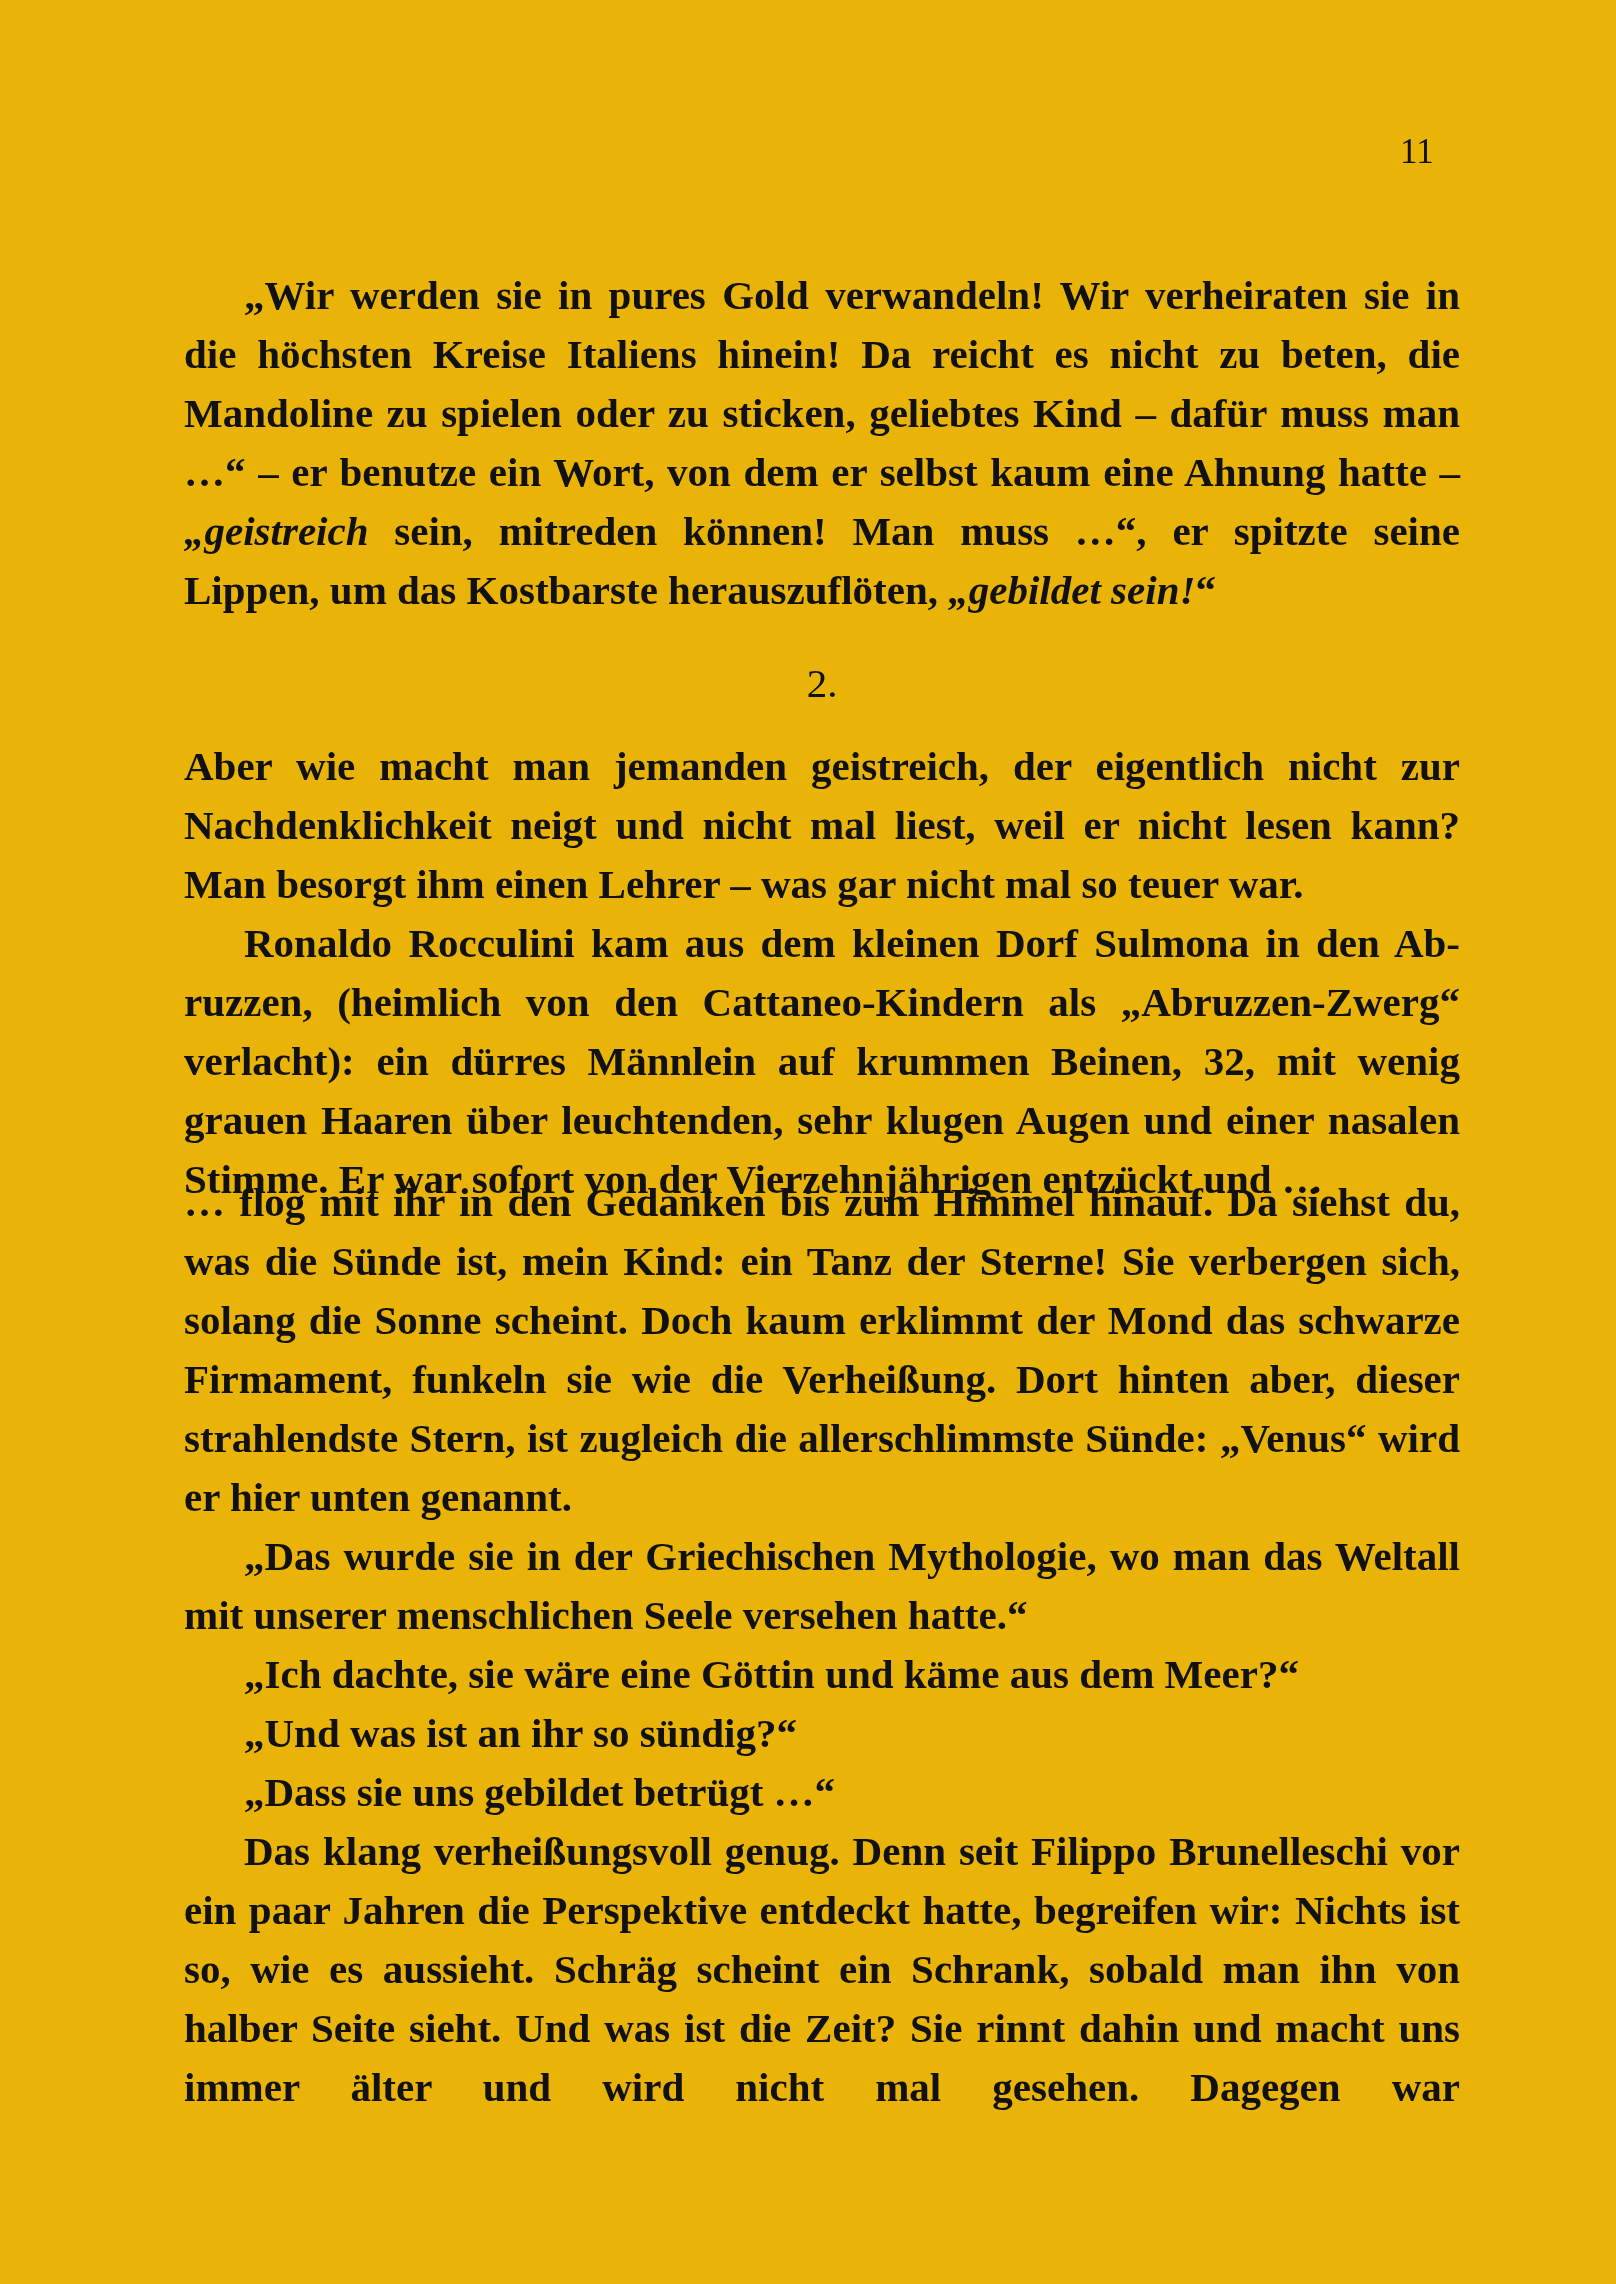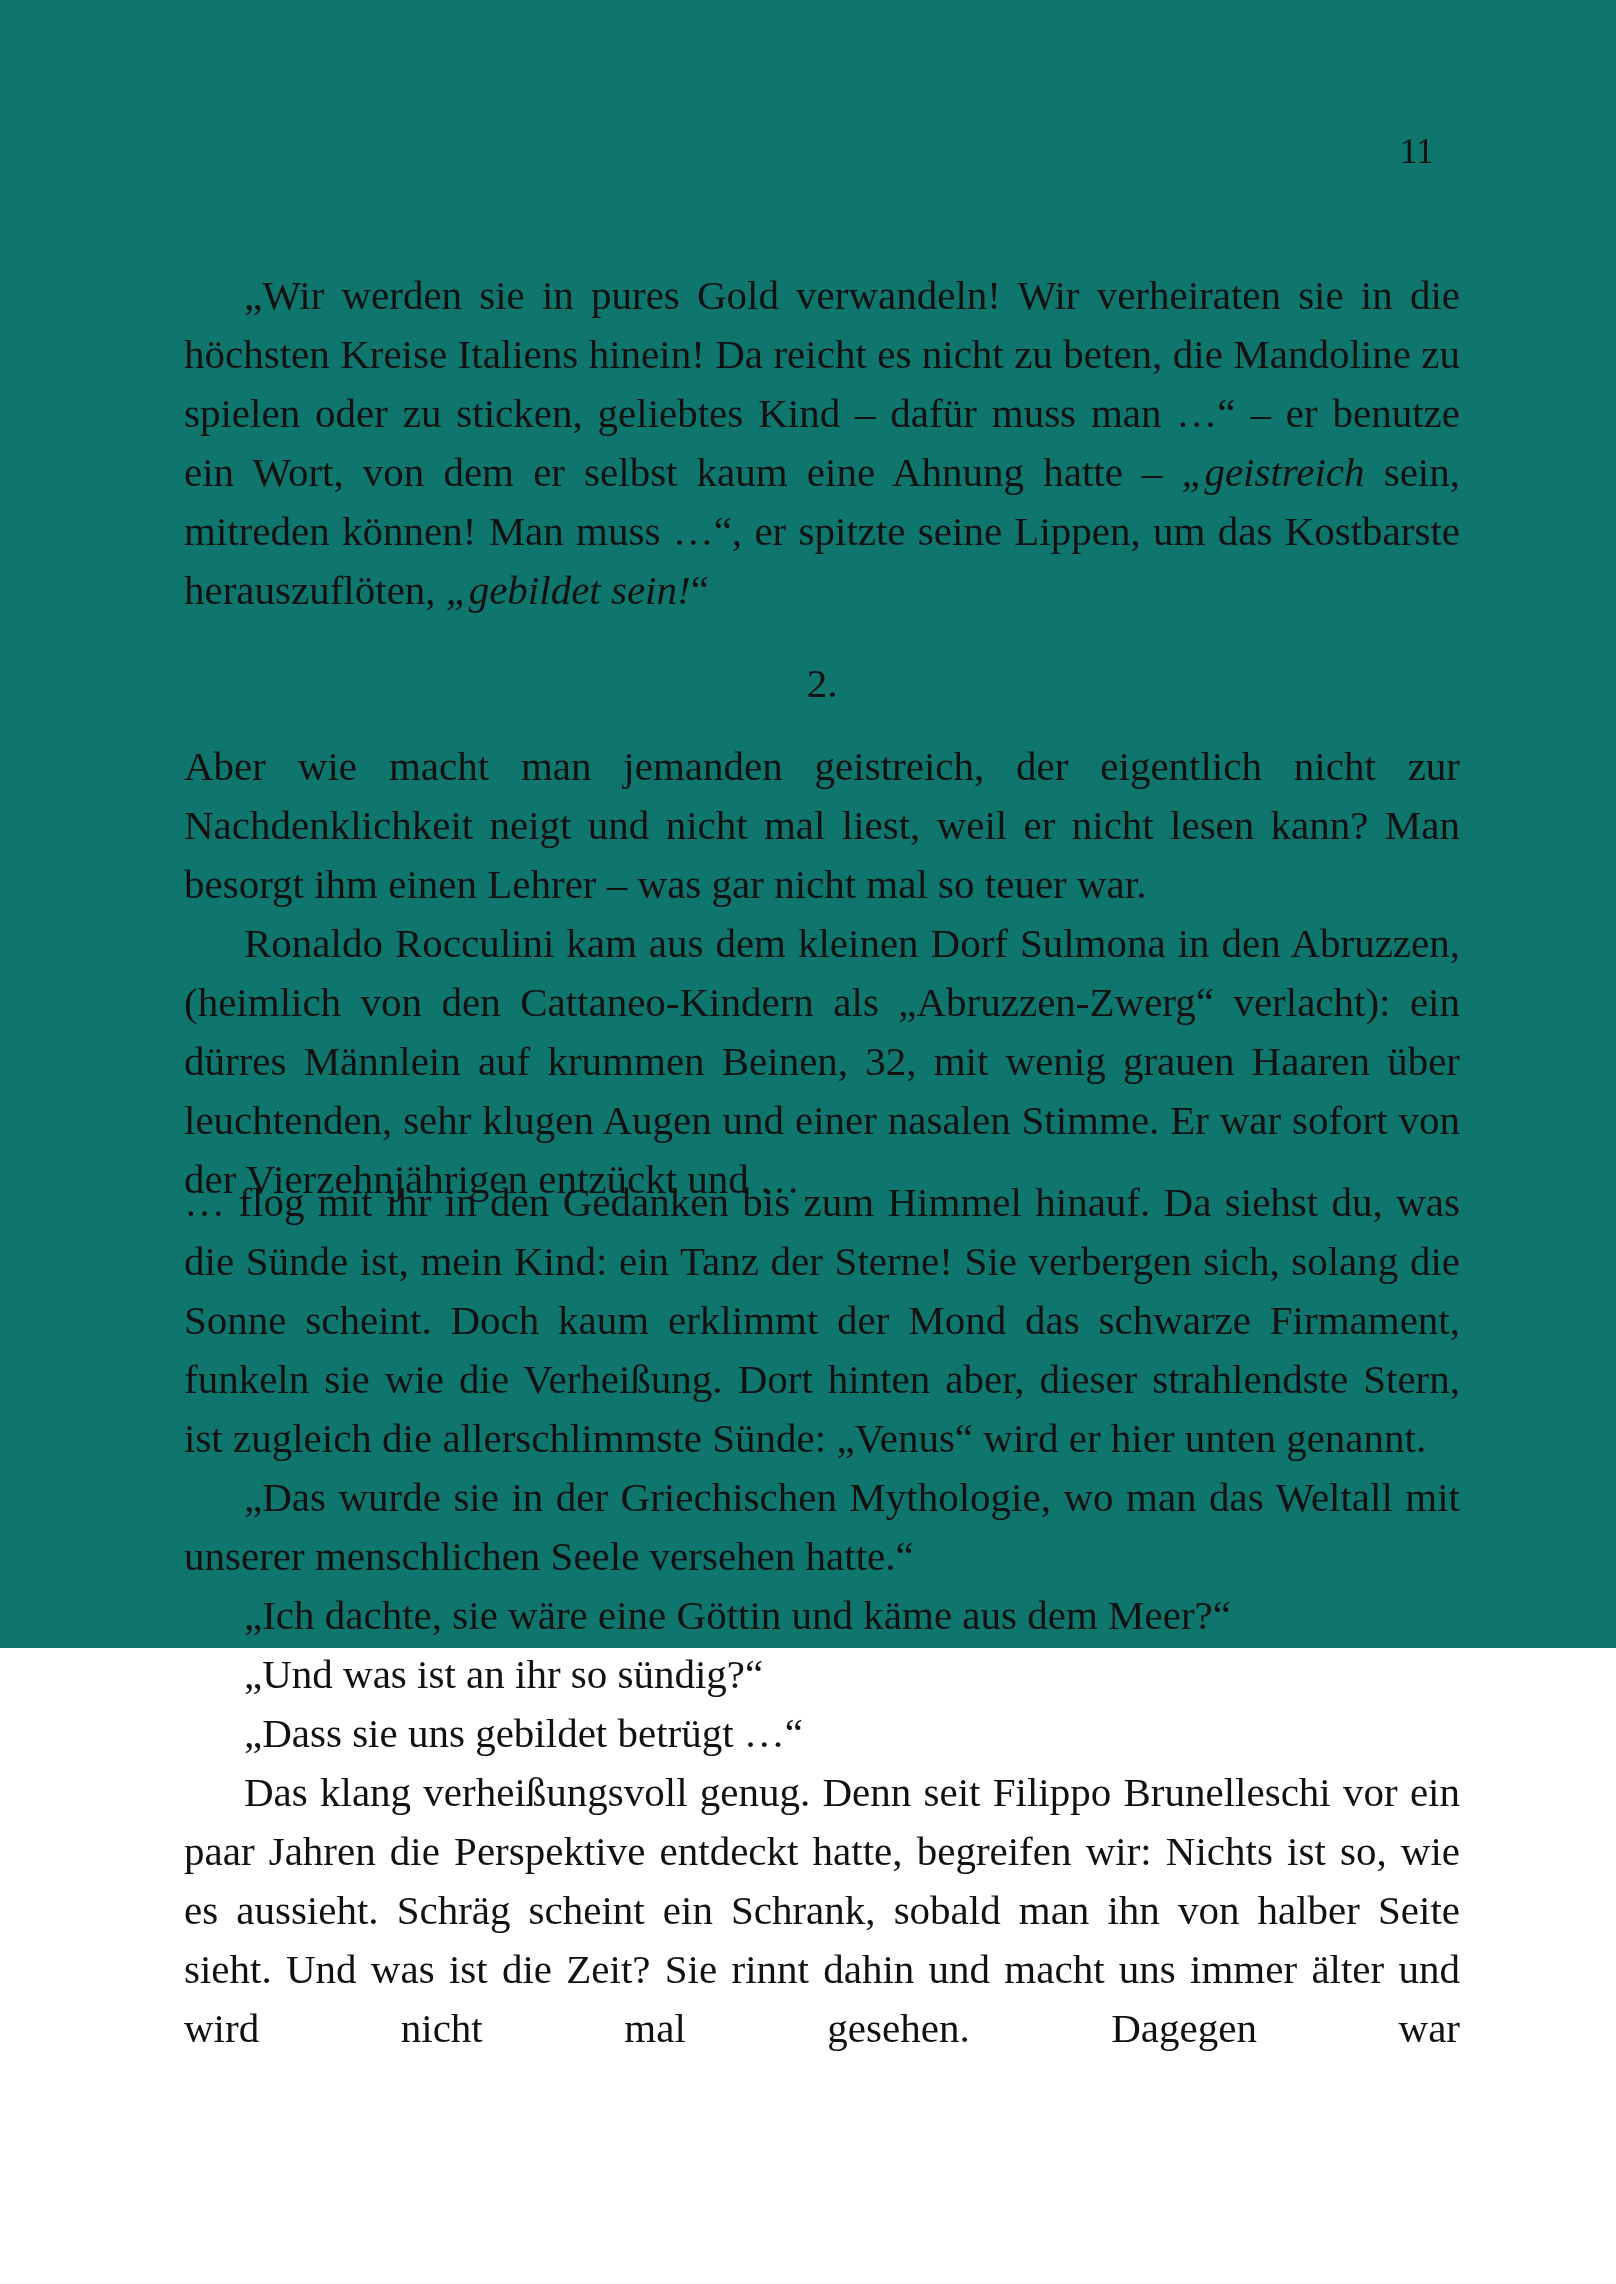--- a/index.html
+++ b/index.html
@@ -1,20 +1,20 @@
 <!DOCTYPE html>
 <html style="font-size:7.4px"><head>
 <meta charset="utf-8">
 <style>
   html, body { margin: 0; padding: 0; background: #ffffff; }
   body { width: 1616px; height: 2284px; position: relative; overflow: hidden; }
-  .page { position: absolute; left: 0; top: 0; width: 1616px; height: 1648px; background: #0f766e; color: #111111;
+  .page { position: absolute; left: 0; top: 0; width: 1616px; height: 2284px; background: #eab308; color: #111111;
           font-family: "Liberation Serif", "DejaVu Serif", serif; }
   .page-number { position: absolute; left: 1400px; top: 134px; font-size: 35px; line-height: 1; }
-  .text-block { position: absolute; left: 184px; width: 1276px; font-size: 41px; line-height: 59px; }
+  .text-block { position: absolute; left: 184px; width: 1276px; font-size: 41px; line-height: 59px; font-weight: bold; }
   .para { margin: 0; text-align: justify; text-align-last: left; hyphens: manual; }
   .indent { text-indent: 60px; }
   .section-num { position: absolute; left: 184px; width: 1276px; top: 654px; text-align: center; font-size: 41px; line-height: 59px; }
   em { font-style: italic; }
   #block1 { top: 266px; }
   #block2 { top: 727px; margin-top: 10px; }
   #block3 { top: 1173px; }
 </style>
 </head>
 <body>

